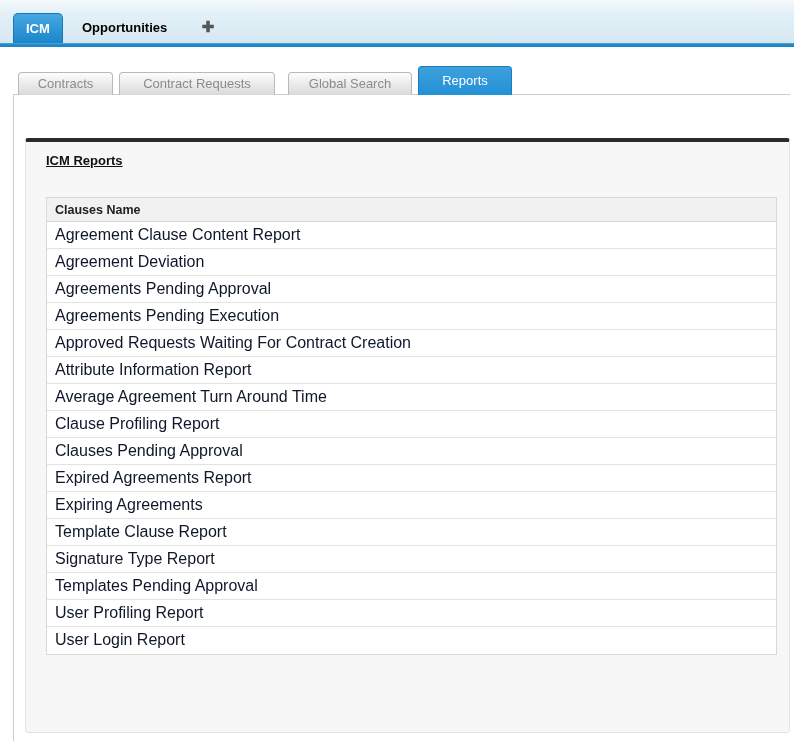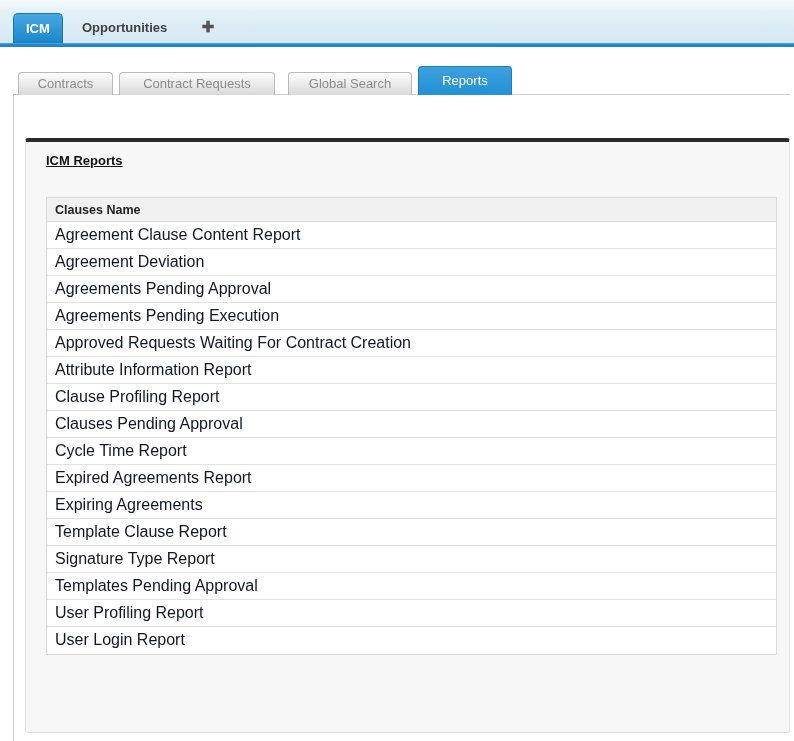--- a/index.html
+++ b/index.html
@@ -26,21 +26,21 @@
     background:linear-gradient(#47a8e2, #1a86ca);
     border:1px solid #1877b4; border-bottom:none;
     border-radius:5px 5px 0 0;
     color:#ffffff; font-weight:bold; font-size:13px;
     cursor:pointer;
     text-align:center;
   }
   .app-tab-inactive {
     position:absolute; left:72px; top:13px; height:30px; line-height:30px;
     padding:0 10px;
-    color:#404040; font-weight:bold; font-size:13px;
+    color:#000000; font-weight:bold; font-size:13px;
     cursor:pointer;
   }
   .add-tab-button {
     position:absolute; left:196px; top:13px; width:24px; height:28px;
     line-height:28px; text-align:center;
     color:#555555; font-weight:bold; font-size:15px;
     cursor:pointer;
   }
 
   
@@ -128,23 +128,23 @@
   <div class="panel-title">ICM Reports</div>
 
   <div class="report-table">
     <div class="report-table-header">Clauses Name</div>
     <div class="report-row">Agreement Clause Content Report</div>
     <div class="report-row">Agreement Deviation</div>
     <div class="report-row">Agreements Pending Approval</div>
     <div class="report-row">Agreements Pending Execution</div>
     <div class="report-row">Approved Requests Waiting For Contract Creation</div>
     <div class="report-row">Attribute Information Report</div>
+    <div class="report-row">Average Agreement Turn Around Time</div>
     <div class="report-row">Clause Profiling Report</div>
     <div class="report-row">Clauses Pending Approval</div>
-    <div class="report-row">Cycle Time Report</div>
     <div class="report-row">Expired Agreements Report</div>
     <div class="report-row">Expiring Agreements</div>
     <div class="report-row">Template Clause Report</div>
     <div class="report-row">Signature Type Report</div>
     <div class="report-row">Templates Pending Approval</div>
     <div class="report-row">User Profiling Report</div>
     <div class="report-row">User Login Report</div>
   </div>
 </div>
 

